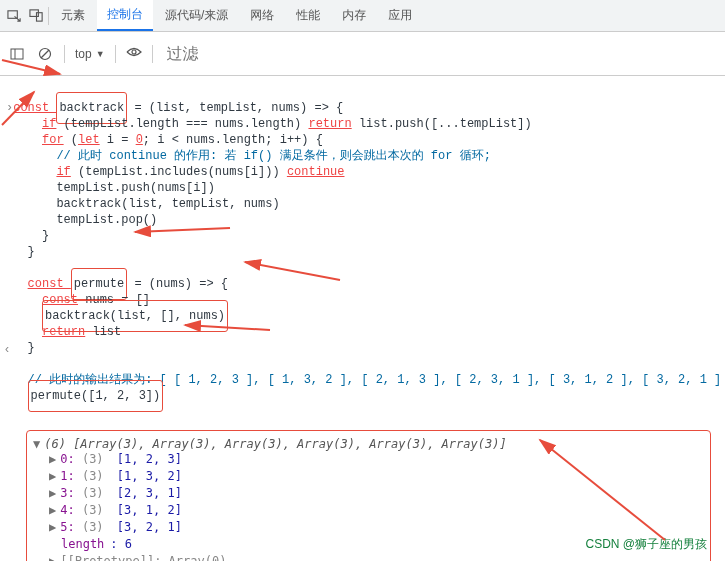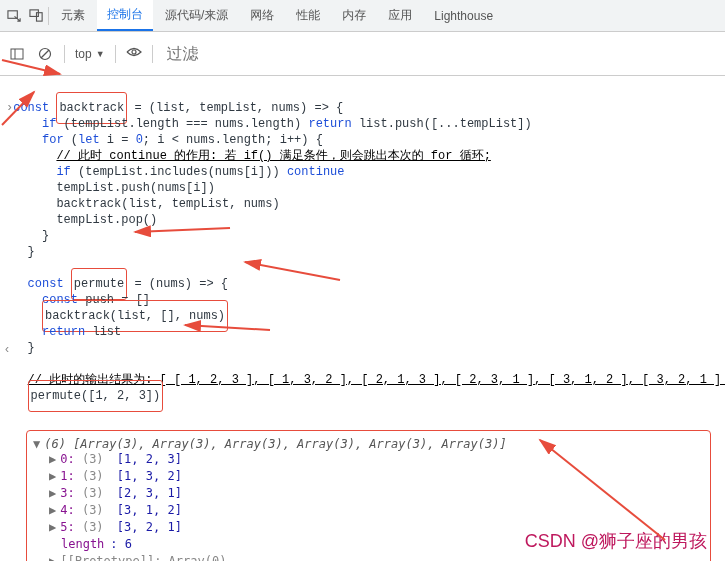--- a/index.html
+++ b/index.html
@@ -9,34 +9,34 @@
 .tab { padding: 6px 10px; color: #555; cursor: pointer; font-size: 12px; }
 .tab.active { color: #1a73e8; border-bottom: 2px solid #1a73e8; background: #fff; }
 .toolbar { display: flex; align-items: center; height: 44px; border-bottom: 1px solid #ccc; padding: 0 8px; gap: 10px; }
 .tool-btn { width: 18px; height: 18px; display: flex; align-items: center; justify-content: center; color: #555; }
 .top-sel { color: #555; font-size: 12px; display: flex; align-items: center; gap: 4px; }
 .eye { color: #555; }
 .filter-input { flex: 1; border: none; outline: none; color: #888; font-size: 16px; padding: 2px 4px; }
 .sep { width: 1px; height: 18px; background: #ccc; }
 .code-area { padding: 8px 6px 6px 6px; font-family: Consolas, "Courier New", monospace; font-size: 12px; line-height: 16px; white-space: pre; color: #303942; }
 .gutter { display: inline-block; width: 14px; color: #888; text-align: center; }
-.kw-blue { color: #1d4ed8; }
-.kw-green { color: #000000; text-decoration: underline; }
+.kw-blue { color: #ef4444; text-decoration: underline; }
+.kw-green { color: #0369a1; }
 .text-dark { color: #303942; }
 .boxed { border: 1.5px solid #e74c3c; border-radius: 3px; padding: 8px 2px; }
 .result-box { margin: 4px 14px 6px 26px; border: 1.5px solid #e74c3c; border-radius: 4px; padding: 6px 6px 2px 6px; font-family: Consolas, monospace; font-size: 12px; }
 .result-head { color: #565656; font-style: italic; margin-top: 24px; }
 .arr-line { padding-left: 16px; line-height: 17px; }
 .key-purple { color: #881391; }
 .val-gray { color: #888; }
 .val-blue { color: #1a1aa6; margin-left: 6px; }
 .tri { color: #727272; padding-right: 4px; }
 .tri-down { color: #727272; padding-right: 4px; }
 .left-arrow { position: absolute; left: 0; top: 342px; color: #888; width: 14px; text-align: center; }
-.watermark { position: absolute; right: 18px; bottom: 8px; color: #be185d; font-size: 18px; font-family: sans-serif; }
+.watermark { position: absolute; right: 18px; bottom: 8px; color: #15803d; font-size: 12px; font-family: sans-serif; }
 svg.annotation { position: absolute; top: 0; left: 0; pointer-events: none; }
 .row-exp { display: flex; align-items: flex-start; }
 </style>
 </head>
 <body>
 
 <div class="tabs">
   <span class="tab-icon">
       <svg width="15" height="15" viewBox="0 0 16 16">
         <rect x="1" y="3" width="10" height="8" fill="none" stroke="#555" stroke-width="1.2"></rect>
@@ -50,21 +50,20 @@
       </svg>
     </span>
   <span class="sep"></span>
   <span class="tab">元素</span>
   <span class="tab active">控制台</span>
   <span class="tab">源代码/来源</span>
   <span class="tab">网络</span>
   <span class="tab">性能</span>
   <span class="tab">内存</span>
   <span class="tab">应用</span>
-  <span class="tab">Lighthouse</span>
 </div>
 
 <div class="toolbar">
   <span class="tool-btn">
       <svg width="14" height="14" viewBox="0 0 14 14">
         <rect x="1" y="2" width="12" height="10" fill="none" stroke="#555"></rect>
         <line x1="5" y1="2" x2="5" y2="12" stroke="#555"></line>
       </svg>
     </span>
   <span class="tool-btn">
@@ -93,21 +92,21 @@
     <span class="kw-blue">for</span><span> (</span><span class="kw-blue">let</span><span> i = </span><span class="kw-blue">0</span><span>; i &lt; nums.length; i++) {</span>
       <span class="kw-green">// 此时 continue 的作用: 若 if() 满足条件，则会跳出本次的 for 循环;</span>
       <span class="kw-blue">if</span><span> (tempList.includes(nums[i])) </span><span class="kw-blue">continue</span>
       <span>tempList.push(nums[i])</span>
       <span>backtrack(list, tempList, nums)</span>
       <span>tempList.pop()</span>
     <span>}</span>
   <span>}</span>
 
   <span class="kw-blue">const </span><span class="boxed text-dark">permute</span><span> = (nums) =&gt; {</span>
-    <span class="kw-blue">const</span><span> push = []</span>
+    <span class="kw-blue">const</span><span> nums = []</span>
     <span class="boxed text-dark">backtrack(list, [], nums)</span>
     <span class="kw-blue">return</span><span> list</span>
   <span>}</span>
 
   <span class="kw-green">// 此时的输出结果为: [ [ 1, 2, 3 ], [ 1, 3, 2 ], [ 2, 1, 3 ], [ 2, 3, 1 ], [ 3, 1, 2 ], [ 3, 2, 1 ] ];</span>
   <span class="boxed text-dark">permute([1, 2, 3])</span></span></div>
 </div>
 
 <span class="left-arrow">‹</span>
 <div class="result-box">

